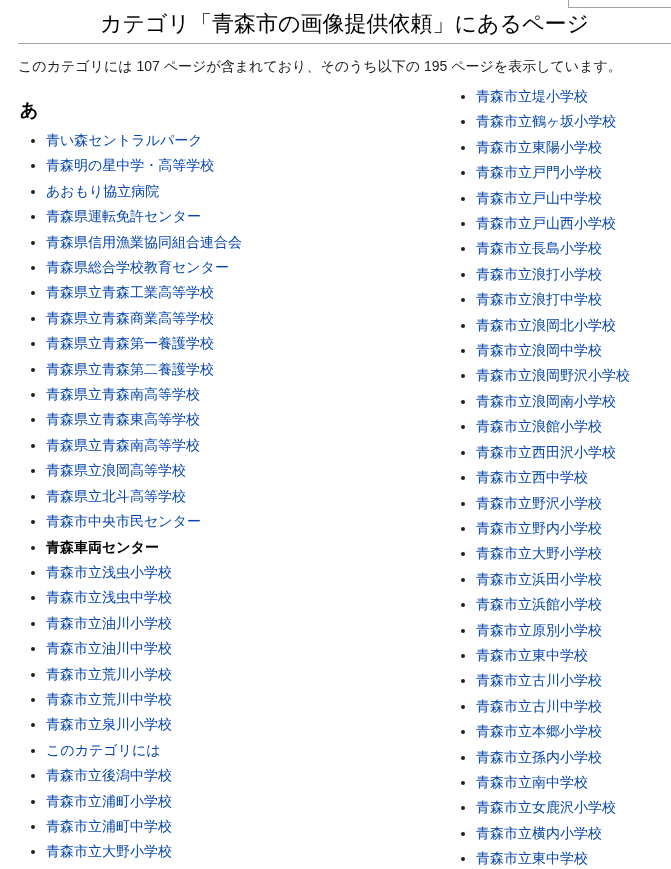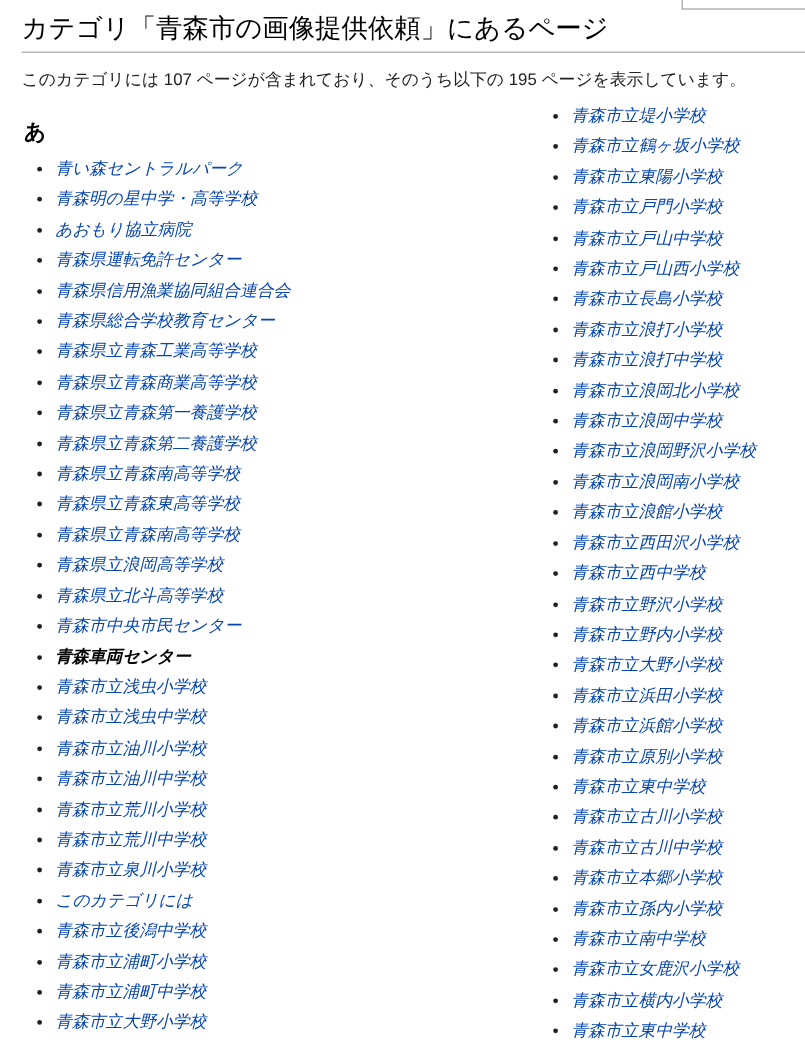--- a/index.html
+++ b/index.html
@@ -15,34 +15,35 @@
   
   .input-fragment {
     position:absolute; top:-7px; left:568px; width:112px; height:15px;
     background:#ffffff; border:1px solid #a2a2a2;
   }
 
   .title {
     margin:0; padding:10px 0 5px 0;
     font-size:22px; font-weight:400; line-height:28px; color:#000;
     border-bottom:1px solid var(--rule);
+    text-align:center;
   }
   .notice { margin:12px 0 0 0; font-size:14px; line-height:20px; color:var(--text); }
 
   .columns { display:flex; margin-top:8px; }
   .col-left  { flex:none; width:430px; }
   .col-right { flex:1; min-width:0; }
 
   .group {
     margin:14px 0 6px 2px; font-size:18px; line-height:24px;
     font-weight:700; color:#000;
   }
 
   ul.cat-list { margin:0; padding:0 0 0 28px; list-style:disc outside; }
-  .cat-list li { font-size:14px; line-height:25.4px; color:var(--text);font-style:italic; }
+  .cat-list li { font-size:14px; line-height:25.4px; color:var(--text); }
   .cat-list a { color:var(--link); text-decoration:none; cursor:pointer; }
   .cat-list a.self { color:var(--self); font-weight:700; cursor:default; }
 </style>
 </head>
 <body>
 
 <div class="page">
 
   <div class="input-fragment"></div>
 

